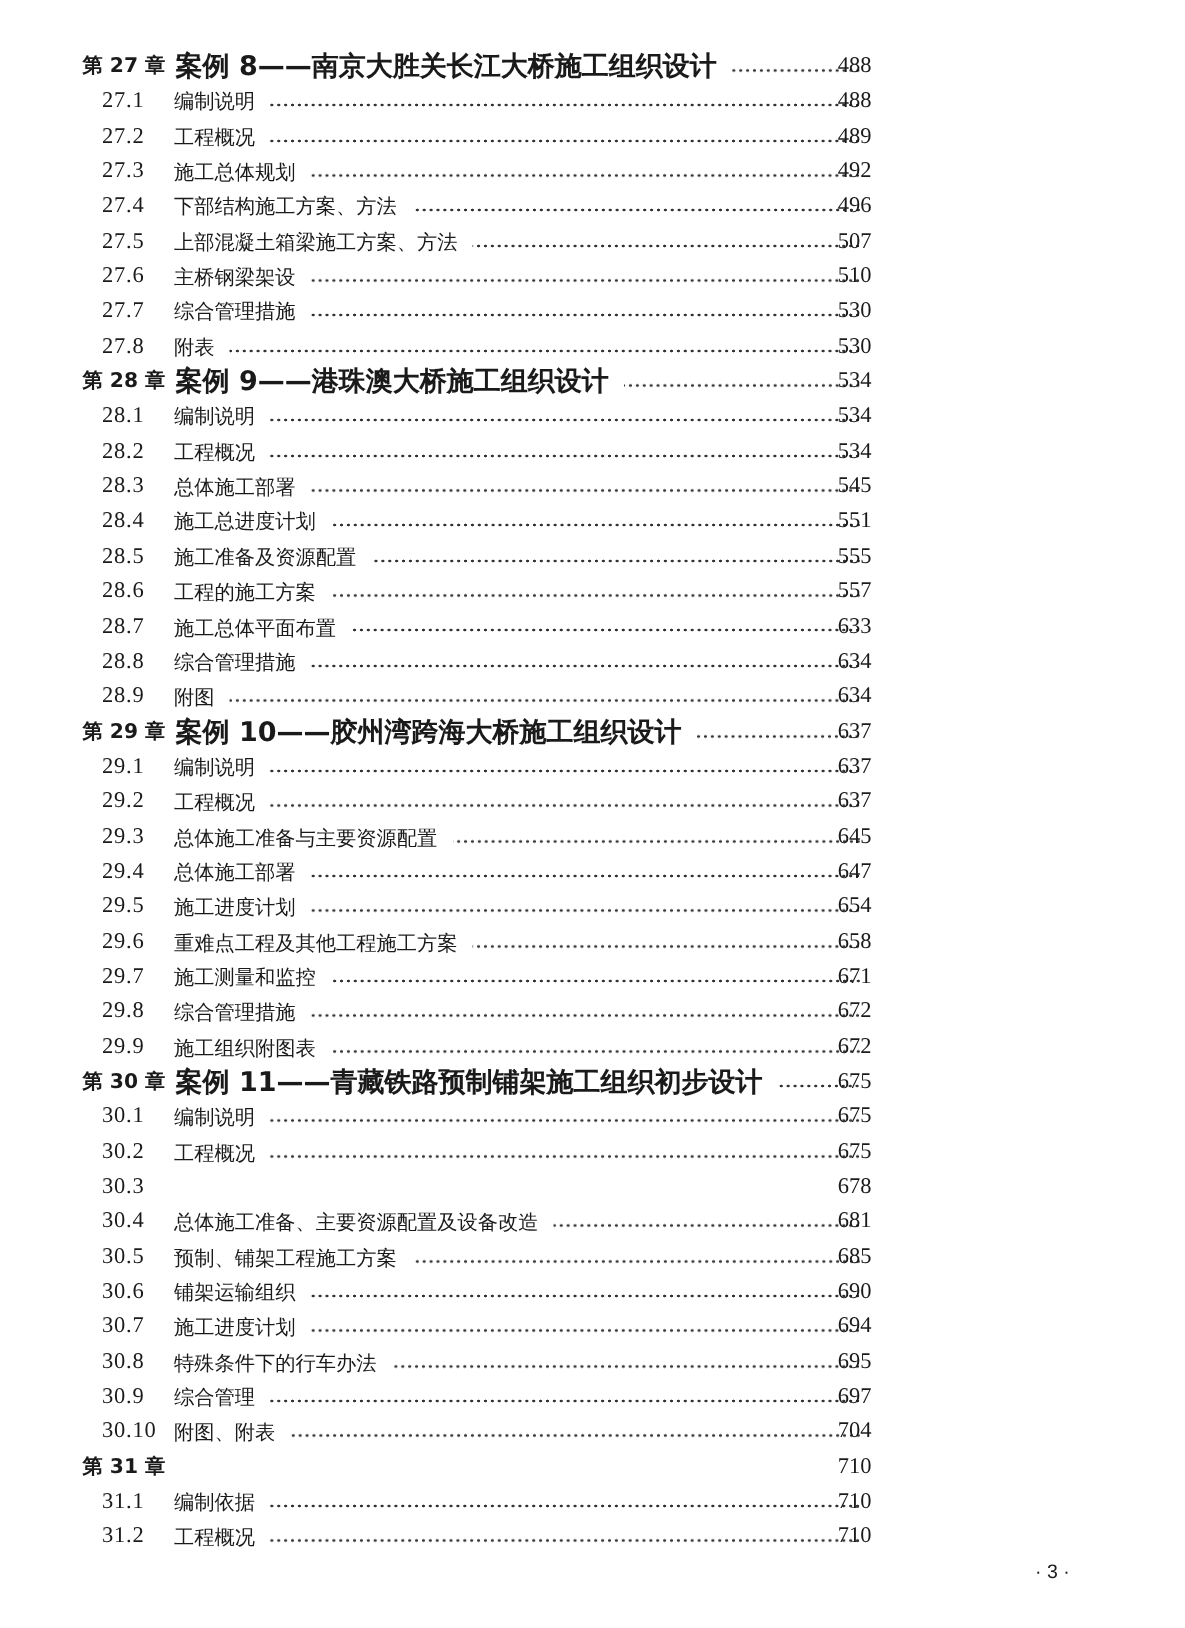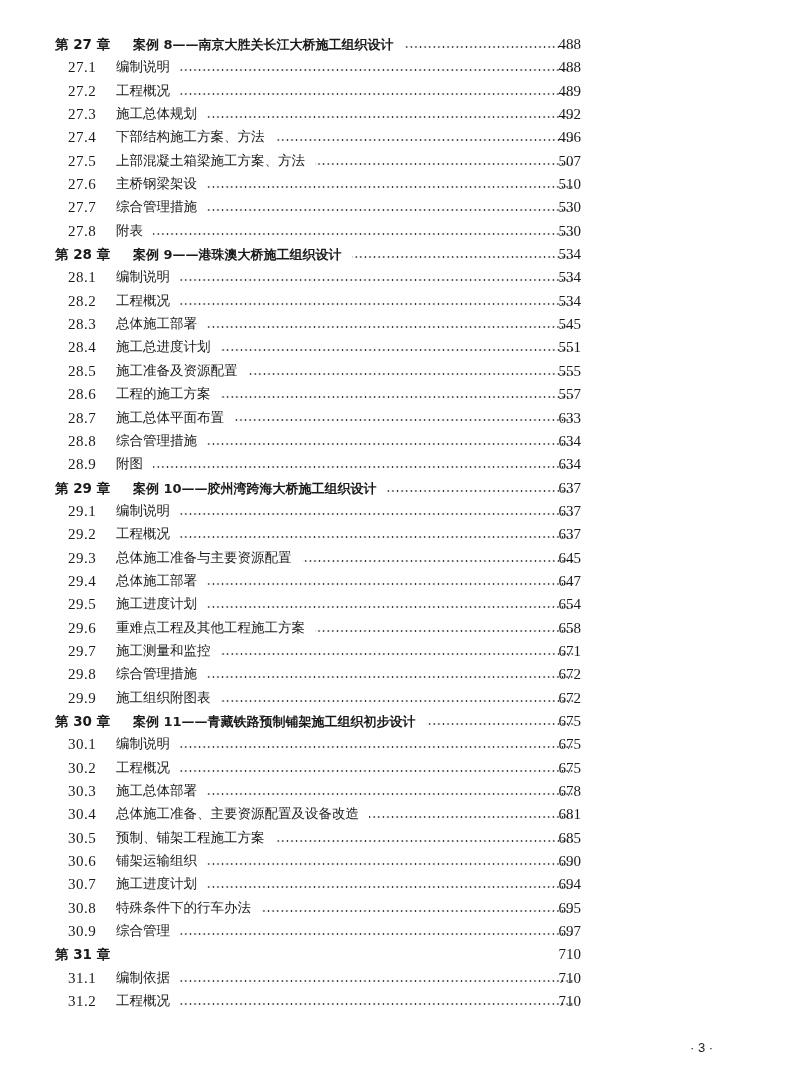--- a/index.html
+++ b/index.html
@@ -45,28 +45,28 @@
     }
     .row .title {
       position: absolute;
       top: 0;
       display: flex;
       align-items: center;
       height: 23.35px;
       right: 64px;
     }
     .row.chapter .title {
-      left: 133px;
+      left: 117px;
       font-family: "DejaVu Sans", "Liberation Sans", sans-serif;
       font-weight: bold;
-      font-size: 13px;
+      font-size: 18px;
     }
     .row.section .title {
       left: 116px;
-      font-family: Liberation Mono, monospace;
+      font-family: Liberation Sans, sans-serif;
       font-size: 13.5px;
     }
     .row .title .text {
       flex: 0 0 auto;
       padding-right: 4px;
     }
     .row .title .leader {
       flex: 1 1 auto;
       height: 23.35px;
       margin: 0 6px 0 6px;
@@ -351,24 +351,20 @@
   <div class="row section">
       <span class="num">30.2</span>
       <span class="title">
         <span class="text">工程概况</span>
         <span class="leader"></span>
       </span>
       <span class="page-no">675</span>
     </div>
   <div class="row section">
       <span class="num">30.3</span>
-      <span class="title">
-        <span class="text">施工总体部署</span>
-        <span class="leader"></span>
-      </span>
       <span class="page-no">678</span>
     </div>
   <div class="row section">
       <span class="num">30.4</span>
       <span class="title">
         <span class="text">总体施工准备、主要资源配置及设备改造</span>
         <span class="leader"></span>
       </span>
       <span class="page-no">681</span>
     </div>
@@ -404,20 +400,28 @@
       </span>
       <span class="page-no">695</span>
     </div>
   <div class="row section">
       <span class="num">30.9</span>
       <span class="title">
         <span class="text">综合管理</span>
         <span class="leader"></span>
       </span>
       <span class="page-no">697</span>
+    </div>
+  <div class="row section">
+      <span class="num">30.10</span>
+      <span class="title">
+        <span class="text">附图、附表</span>
+        <span class="leader"></span>
+      </span>
+      <span class="page-no">704</span>
     </div>
 
   <div class="row chapter">
       <span class="num">第 31 章</span>
       <span class="page-no">710</span>
     </div>
   <div class="row section">
       <span class="num">31.1</span>
       <span class="title">
         <span class="text">编制依据</span>

